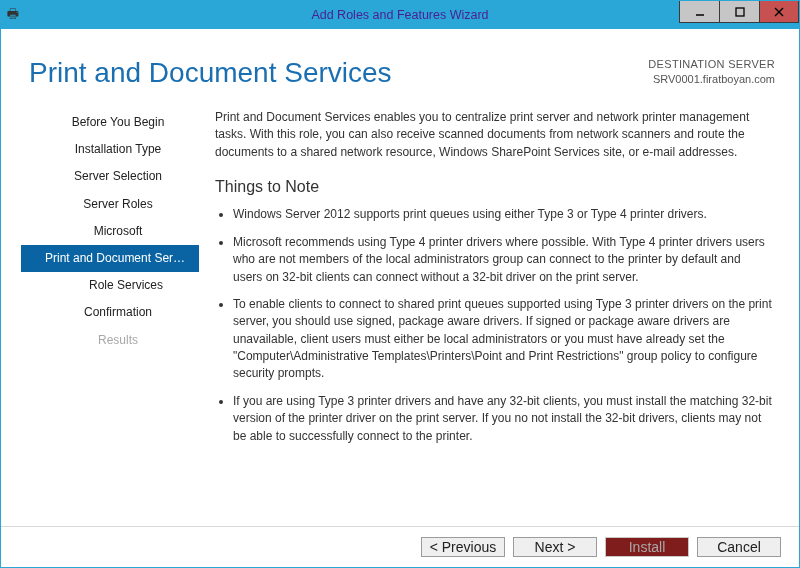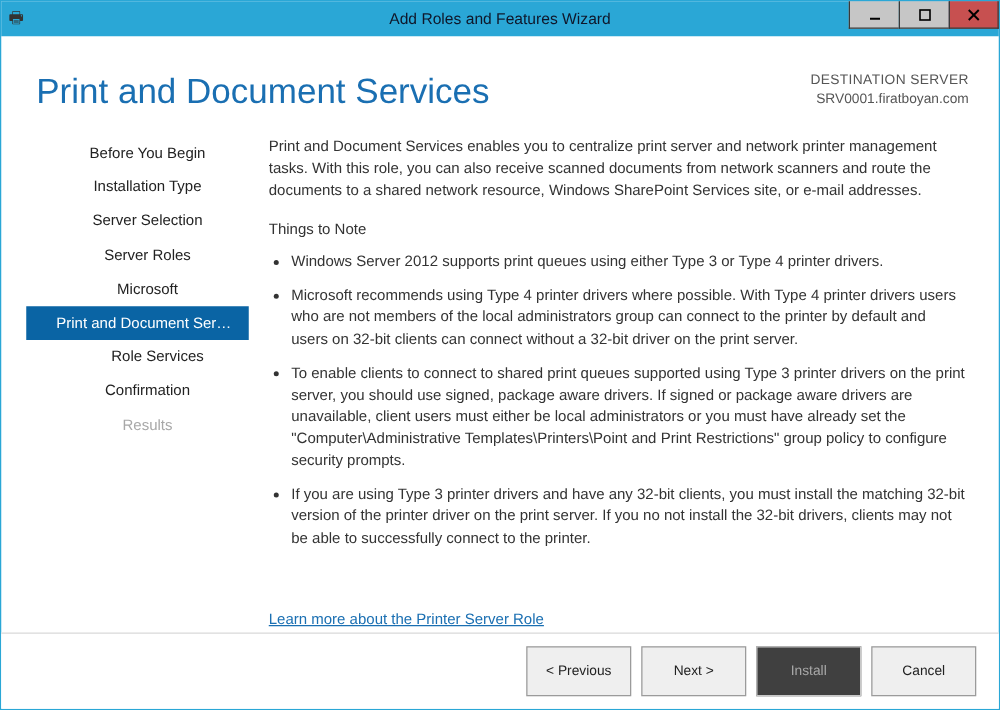--- a/index.html
+++ b/index.html
@@ -34,21 +34,21 @@
     width: 24px;
     text-align: center;
     font-size: 13px;
     color: #333;
   }
   .titlebar .title {
     position: absolute;
     left: 0; right: 0;
     text-align: center;
     font-size: 12.5px;
-    color: #0f172a;
+    color: #4c1d95;
     pointer-events: none;
   }
   .winbtns {
     margin-left: auto;
     display: flex;
     height: 100%;
   }
   .winbtn {
     width: 40px;
     height: 22px;
@@ -124,21 +124,21 @@
     padding: 10px 6px 0 16px;
     font-size: 12px;
     color: #333;
     line-height: 1.45;
     position: relative;
     overflow: hidden;
   }
   .content p { margin: 0 0 12px 0; }
   .content .subhead {
     margin: 14px 0 8px 0;
-    font-size: 12px;
+    font-size: 16px;
   }
   .content ul {
     margin: 0;
     padding-left: 18px;
   }
   .content li { margin-bottom: 10px; }
   .learnmore {
     color: #1a6fb2;
     text-decoration: underline;
     position: absolute;
@@ -151,34 +151,34 @@
   .footer {
     border-top: 1px solid #d9d9d9;
     padding: 10px 18px;
     display: flex;
     justify-content: flex-end;
     gap: 8px;
     background: #fff;
   }
   .btn {
     min-width: 84px;
-    height: 40px;
+    height: 20px;
     border: 1px solid #9b9b9b;
     background: #efefef;
-    font-size: 11px;
+    font-size: 14px;
     color: #222;
     display: inline-flex;
     align-items: center;
     justify-content: center;
     cursor: pointer;
   }
   .btn.disabled {
     color: #a8a8a8;
     border-color: #c8c8c8;
-    background: #404040;
+    background: #7f1d1d;
     cursor: default;
     text-align: right;
   }
 </style>
 </head>
 <body>
 
 <div class="window">
 
   <div class="titlebar">
@@ -226,21 +226,20 @@
       </div>
     <div class="content">
       <p>Print and Document Services enables you to centralize print server and network printer management tasks. With this role, you can also receive scanned documents from network scanners and route the documents to a shared network resource, Windows SharePoint Services site, or e-mail addresses.</p>
       <p class="subhead">Things to Note</p>
       <ul id="bullets">
           <li>Windows Server 2012 supports print queues using either Type 3 or Type 4 printer drivers.</li>
           <li>Microsoft recommends using Type 4 printer drivers where possible. With Type 4 printer drivers users who are not members of the local administrators group can connect to the printer by default and users on 32-bit clients can connect without a 32-bit driver on the print server.</li>
           <li>To enable clients to connect to shared print queues supported using Type 3 printer drivers on the print server, you should use signed, package aware drivers. If signed or package aware drivers are unavailable, client users must either be local administrators or you must have already set the "Computer\Administrative Templates\Printers\Point and Print Restrictions" group policy to configure security prompts.</li>
           <li>If you are using Type 3 printer drivers and have any 32-bit clients, you must install the matching 32-bit version of the printer driver on the print server. If you no not install the 32-bit drivers, clients may not be able to successfully connect to the printer.</li>
         </ul>
-      <a class="learnmore">Learn more about the Printer Server Role</a>
     </div>
   </div>
 
   <div class="footer">
     <div class="btn">&lt; Previous</div>
     <div class="btn">Next &gt;</div>
     <div class="btn disabled">Install</div>
     <div class="btn">Cancel</div>
   </div>
 

